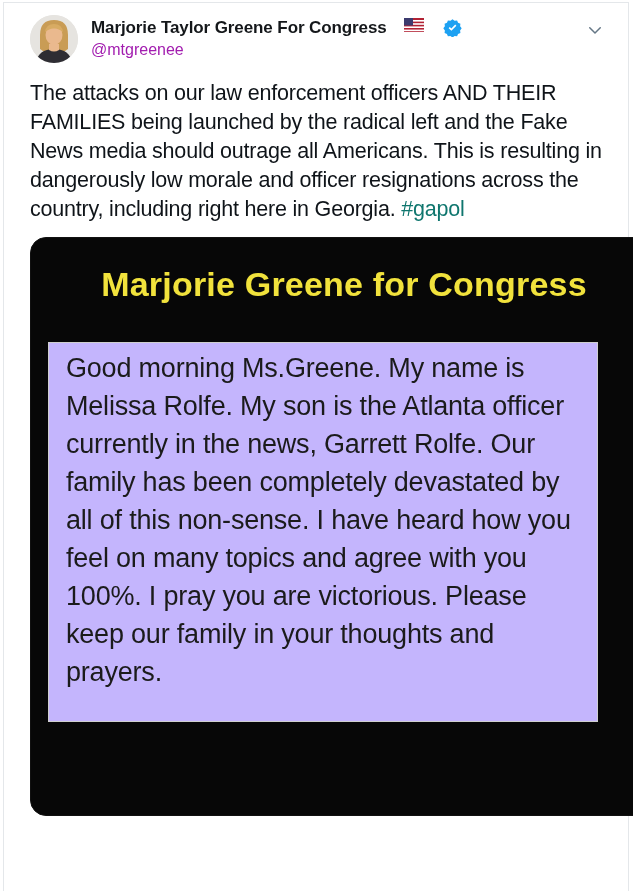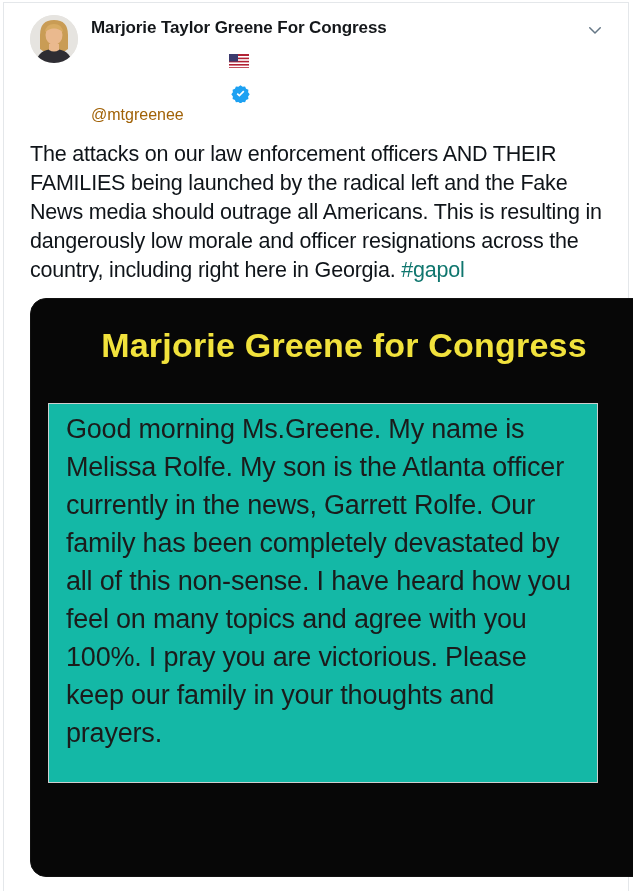--- a/index.html
+++ b/index.html
@@ -20,28 +20,28 @@
   }
   
   .header { display: flex; align-items: flex-start; position: relative; }
   .avatar {
     width: 48px; height: 48px; border-radius: 50%;
     overflow: hidden; flex: 0 0 48px;
     background: #e3e1dd;
   }
   .avatar svg { display: block; }
   .id-block { margin-left: 13px; padding-top: 3px; }
-  .name-row { display: flex; align-items: center; gap: 16px; flex-direction: column; }
+  .name-row { display: flex; gap: 16px; }
   .author-name {
     font-weight: bold; font-size: 17px; color: #14171a;
     letter-spacing: -0.1px;
   }
   .flag { display: inline-block; line-height: 0; margin-left: 1px; }
   .verified { display: inline-block; line-height: 0; margin-left: 3px; }
-  .handle { font-size: 16px; color: #a16207; margin-top: 3px; }
+  .handle { font-size: 16px; color: #a21caf; margin-top: 3px; }
   .caret {
     position: absolute; right: 8px; top: 6px;
     color: #657786; line-height: 0; cursor: pointer;
   }
   
   .tweet-text {
     margin-top: 16px;
     font-size: 21.5px; line-height: 29px;
     color: #0f1419;
     letter-spacing: -0.2px;
@@ -63,21 +63,21 @@
     text-align: center;
     color: #f1e23c;
     font-weight: bold;
     font-size: 34px;
     letter-spacing: 0.2px;
   }
   .media-message-box {
     position: absolute;
     left: 17px; top: 104px;
     width: 550px; height: 380px;
-    background: #14b8a6;
+    background: #c4b5fd;
     border: 1px solid #cfcfcf;
     padding: 6px 12px 0 17px;
   }
   .media-message {
     font-size: 27px; line-height: 38px;
     color: #1b1b1b;
     letter-spacing: -0.2px;
   }
   .media-hashtag {
     position: absolute;

